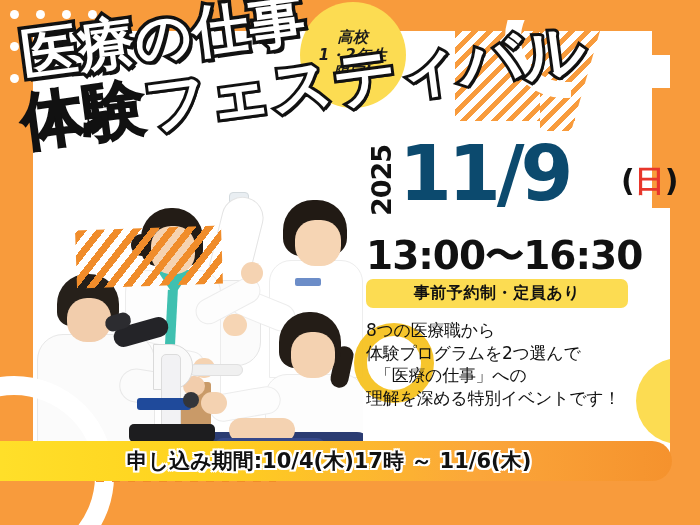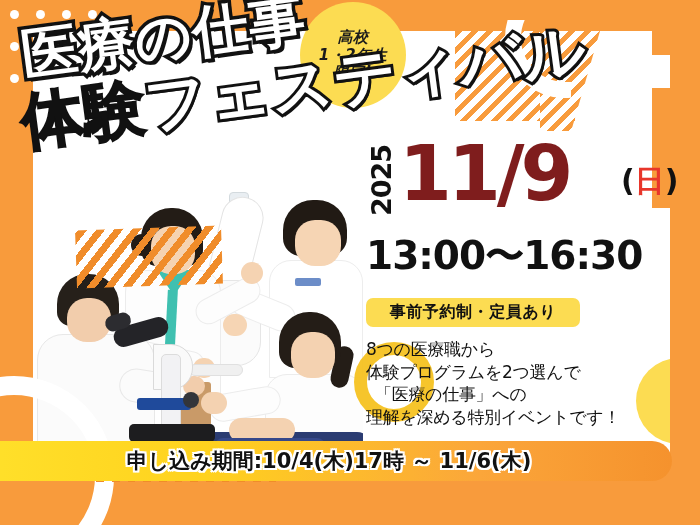--- a/index.html
+++ b/index.html
@@ -188,36 +188,36 @@
   .date-row { position:relative; height:82px; }
   .year {
     position:absolute; left:0; top:4px;
     font-size:27px; font-weight:900; color:#111; letter-spacing:-1px;
     transform:rotate(-90deg); transform-origin:left top;
     white-space:nowrap;
     margin-top:72px;
   }
   .bigdate {
     position:absolute; left:33px; top:-4px;
-    font-size:76px; font-weight:900; color:#7f1d1d; letter-spacing:-4px; line-height:1;
+    font-size:76px; font-weight:900; color:#0c4a6e; letter-spacing:-4px; line-height:1;
     white-space:nowrap;
   }
   .dow {
     position:absolute; left:255px; top:26px;
     font-size:30px; font-weight:800; color:#111; line-height:1; white-space:nowrap;
   }
   .dow .red { color:#E8362B; }
 
   .time {
     font-size:39px; font-weight:900; color:#111; letter-spacing:-1px;
     line-height:1.05; margin-top:14px; white-space:nowrap;
   }
 
   .reserve-badge {
-    margin-top:21px; width:214px; height:29px;
+    margin-top:2px; width:262px; height:29px;
     background:#FCDC52; border-radius:7px;
     display:flex; align-items:center; justify-content:center;
     font-size:16px; font-weight:800; color:#111; letter-spacing:.6px;
   }
 
   .desc-wrap { position:relative; margin-top:11px; width:300px; }
   .brush {
     position:absolute; left:-12px; top:4px; width:80px; height:80px; z-index:-1;
     border-radius:50%; border:13px solid #F5C221;
     clip-path:polygon(0 0,100% 0,100% 82%,78% 100%,0 100%);

